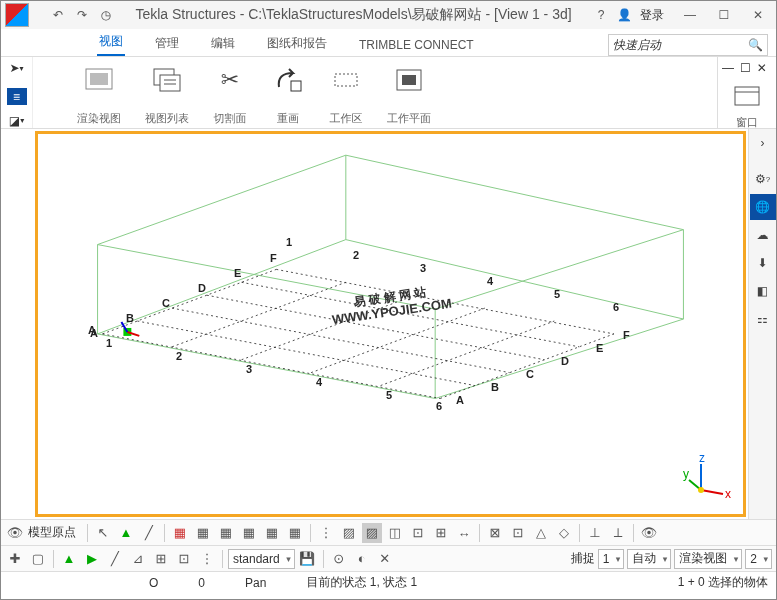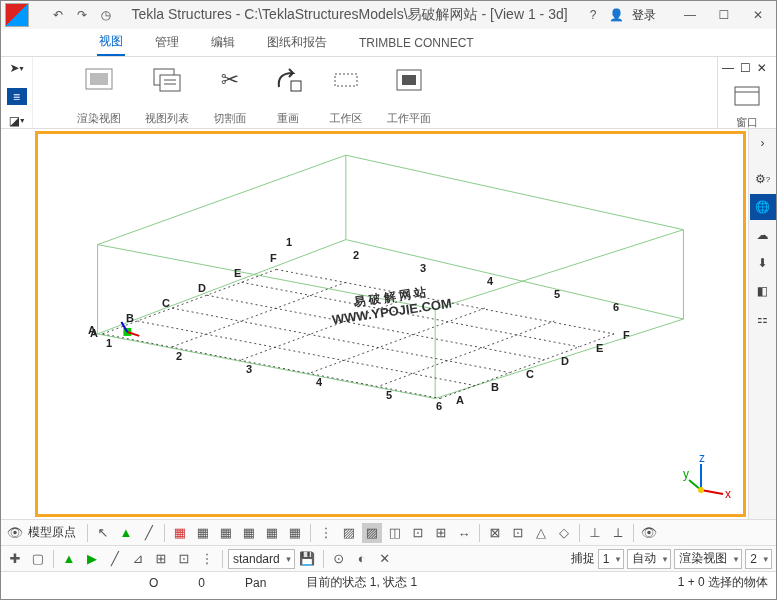--- a/index.html
+++ b/index.html
@@ -2,21 +2,21 @@
 <html><head>
 <meta charset="utf-8">
 <style>
 *{box-sizing:border-box;margin:0;padding:0;font-family:"Segoe UI","Microsoft YaHei",sans-serif;font-size:12px;color:#333}
 body{width:777px;height:600px;background:#fff;overflow:hidden;position:relative;border:1px solid #888}
 .titlebar{height:28px;background:#f5f5f5;display:flex;align-items:center;padding:0 4px;gap:6px}
 .appicon{width:24px;height:24px;background:linear-gradient(135deg,#d22 0 50%,#09f 50% 100%);border:1px solid #aaa}
 .tb-btn{width:18px;height:18px;display:flex;align-items:center;justify-content:center;color:#555}
 .title-txt{flex:1;text-align:center;font-size:14px;color:#555}
 .win-btn{width:28px;height:24px;display:flex;align-items:center;justify-content:center;color:#555}
-.menubar{height:28px;display:flex;align-items:center;padding-left:96px;border-bottom:1px solid #ddd;gap:28px}
+.menubar{height:28px;display:flex;align-items:flex-end;padding-left:96px;border-bottom:1px solid #ddd;gap:28px}
 .menuitem{padding:4px 2px;color:#555}
 .menuitem.active{color:#06c;border-bottom:2px solid #06c}
 .searchbox{margin-left:auto;margin-right:8px;width:160px;height:22px;border:1px solid #ccc;display:flex;align-items:center;padding:0 4px;color:#999;font-style:italic}
 .searchbox .mag{margin-left:auto;font-style:normal;color:#777}
 .ribbon{height:72px;display:flex;border-bottom:1px solid #ddd}
 .sidetools{width:32px;background:#fff;border-right:1px solid #eee;display:flex;flex-direction:column;align-items:center;padding-top:4px;gap:8px}
 .bluestrip{width:20px;height:28px;background:#0a4ea2;margin-top:4px;display:flex;align-items:center;justify-content:center;color:#fff}
 .sidebtn{width:24px;height:24px;display:flex;align-items:center;justify-content:center}
 .rb-group{display:flex;flex-direction:column;align-items:center;justify-content:flex-start;padding:6px 12px 2px;gap:2px}
 .rb-icon{width:34px;height:34px;display:flex;align-items:center;justify-content:center;font-size:22px;color:#444}
@@ -45,32 +45,36 @@
 
 <div class="titlebar">
   <div class="appicon"></div>
   <div style="width:8px"></div>
   <div class="tb-btn">↶</div>
   <div class="tb-btn">↷</div>
   <div class="tb-btn">◷</div>
   <div class="title-txt">Tekla Structures - C:\TeklaStructuresModels\易破解网站 - [View 1 - 3d]</div>
   <div class="tb-btn">?</div>
   <div class="tb-btn">👤</div>
-  <span style="margin-right:14px">登录</span>
+  <span style="margin-right:6px">登录</span>
   <div class="win-btn">—</div>
   <div class="win-btn">☐</div>
   <div class="win-btn">✕</div>
 </div>
 
 <div class="menubar">
   <div class="menuitem active">视图</div>
   <div class="menuitem">管理</div>
   <div class="menuitem">编辑</div>
   <div class="menuitem">图纸和报告</div>
   <div class="menuitem">TRIMBLE CONNECT</div>
+  <div class="searchbox">
+    <span>快速启动</span>
+    <span class="mag">🔍</span>
+  </div>
 </div>
 
 <div class="ribbon">
   <div class="sidetools">
     <div class="sidebtn">➤<span style="font-size:8px">▾</span></div>
     <div class="bluestrip">≡</div>
     <div class="sidebtn">◪<span style="font-size:8px">▾</span></div>
   </div>
   <div style="width:32px"></div>
   <div class="rb-group">

